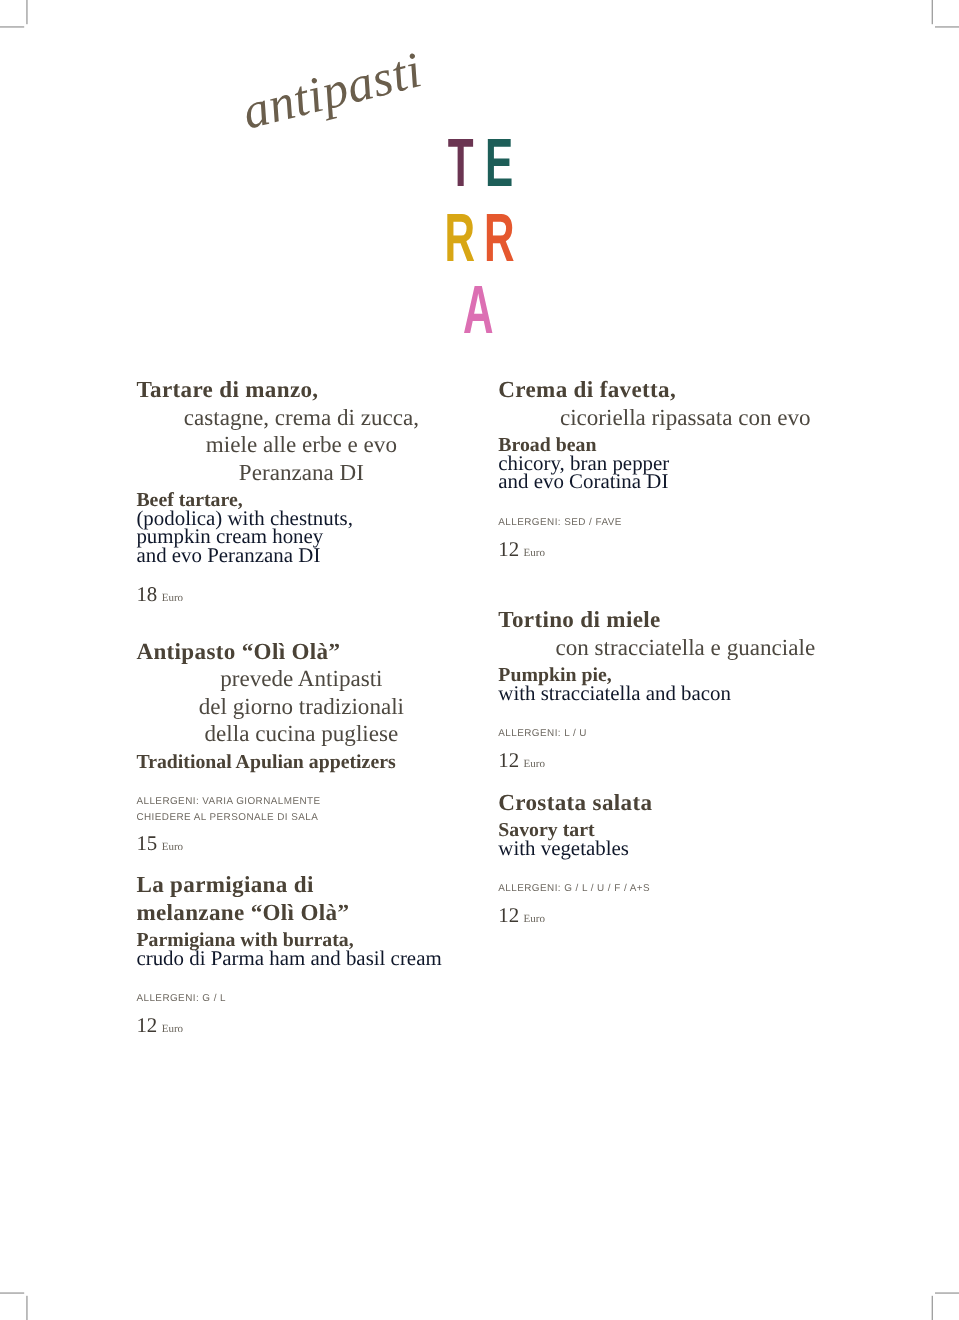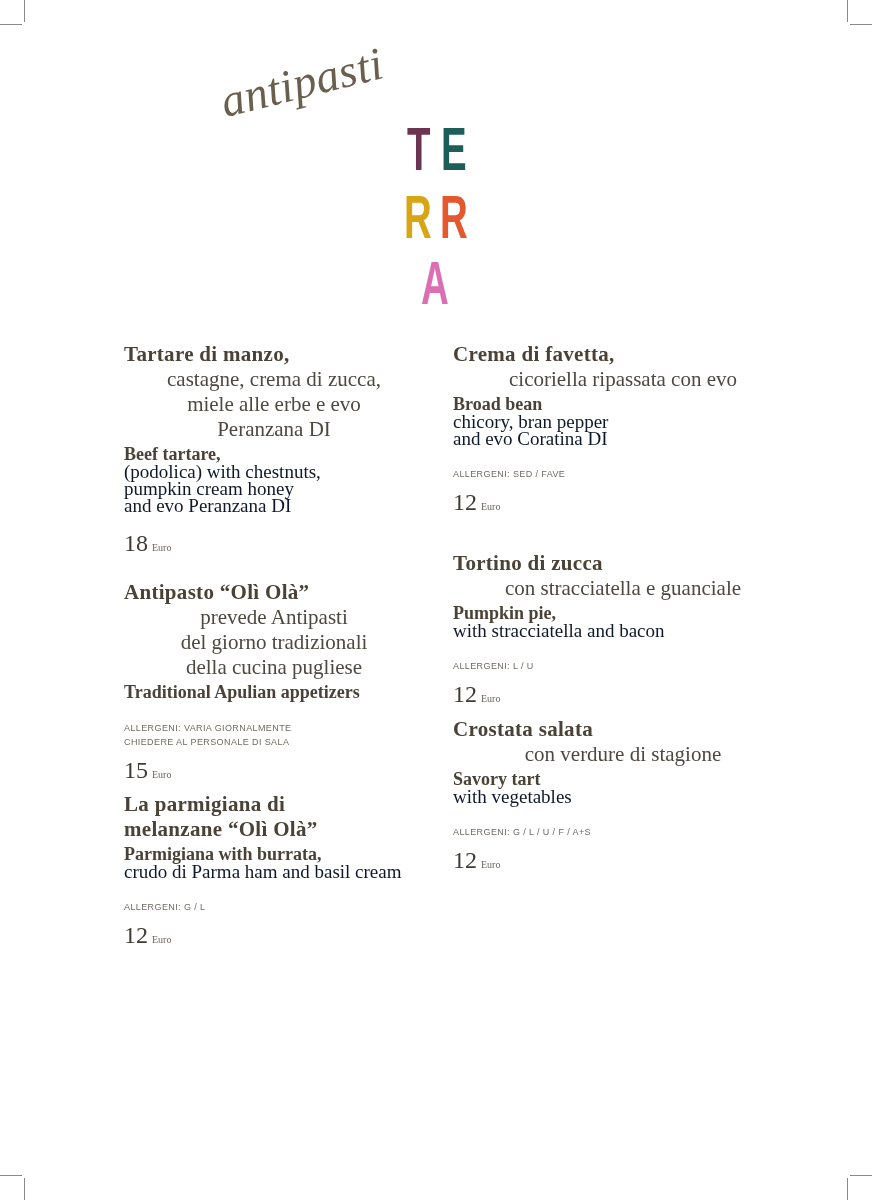--- a/index.html
+++ b/index.html
@@ -7,21 +7,21 @@
   .crop { position:absolute; background:#8a8a8a; }
   .title-script { position:absolute; left:228px; top:58px; font-family:"Liberation Serif", serif; font-style:italic; font-size:46px; color:#6a5e4c; transform:rotate(-14deg); transform-origin:left bottom; letter-spacing:0.5px; white-space:nowrap; }
   .terra-letter { position:absolute; font-family:"Liberation Sans", sans-serif; font-weight:bold; font-size:62px; line-height:1; transform:scaleX(0.62); transform-origin:left top; }
   .dish { position:absolute; }
   .dish-name { font-family:"Liberation Serif", serif; font-weight:bold; font-size:21px; color:#4a4236; line-height:25px; letter-spacing:0.3px; }
   .dish-desc { font-family:"Liberation Serif", serif; font-size:21px; color:#4d4840; line-height:25px;text-align:center; }
   .en-name { font-family:"Liberation Serif", serif; font-weight:bold; font-size:18px; color:#4a4236; line-height:17px; margin-top:4px; }
   .en-desc { font-family:"Liberation Serif", serif; font-size:19px; color:#0f172a; line-height:17px; }
   .allergens { font-family:"Liberation Sans", sans-serif; font-size:9px; color:#6f6a62; letter-spacing:0.4px; line-height:14px; margin-top:20px; }
   .price { margin-top:8px; font-family:"Liberation Serif", serif; color:#3f3a33; }
-  .price .num { font-size:24px; }
+  .price .num { font-size:19px; }
   .price .cur { font-size:10px; margin-left:4px; color:#6a655c; }
 </style>
 </head>
 <body>
 
 <div class="crop" style="left:24px;top:0;width:1px;height:22px;"></div>
 <div class="crop" style="left:0;top:24px;width:22px;height:1px;"></div>
 <div class="crop" style="left:847px;top:0;width:1px;height:22px;"></div>
 <div class="crop" style="left:850px;top:24px;width:22px;height:1px;"></div>
 <div class="crop" style="left:24px;top:1178px;width:1px;height:22px;"></div>
@@ -89,35 +89,34 @@
   <div class="en-desc">and evo Coratina DI</div>
   <div class="allergens">
     <div>ALLERGENI: SED / FAVE</div>
   </div>
   <div class="price">
     <span class="num">12</span><span class="cur">Euro</span>
   </div>
 </div>
 
 <div class="dish" style="left:453px;top:551px;width:340px;">
-  <div class="dish-name">Tortino di zucca</div>
+  <div class="dish-name">Tortino di miele</div>
   <div class="dish-desc">con stracciatella e guanciale</div>
   <div class="en-name">Pumpkin pie,</div>
   <div class="en-desc">with stracciatella and bacon</div>
   <div class="allergens">
     <div>ALLERGENI: L / U</div>
   </div>
   <div class="price">
     <span class="num">12</span><span class="cur">Euro</span>
   </div>
 </div>
 
 <div class="dish" style="left:453px;top:717px;width:340px;">
   <div class="dish-name">Crostata salata</div>
-  <div class="dish-desc">con verdure di stagione</div>
   <div class="en-name">Savory tart</div>
   <div class="en-desc">with vegetables</div>
   <div class="allergens">
     <div>ALLERGENI: G / L / U / F / A+S</div>
   </div>
   <div class="price">
     <span class="num">12</span><span class="cur">Euro</span>
   </div>
 </div>
 

